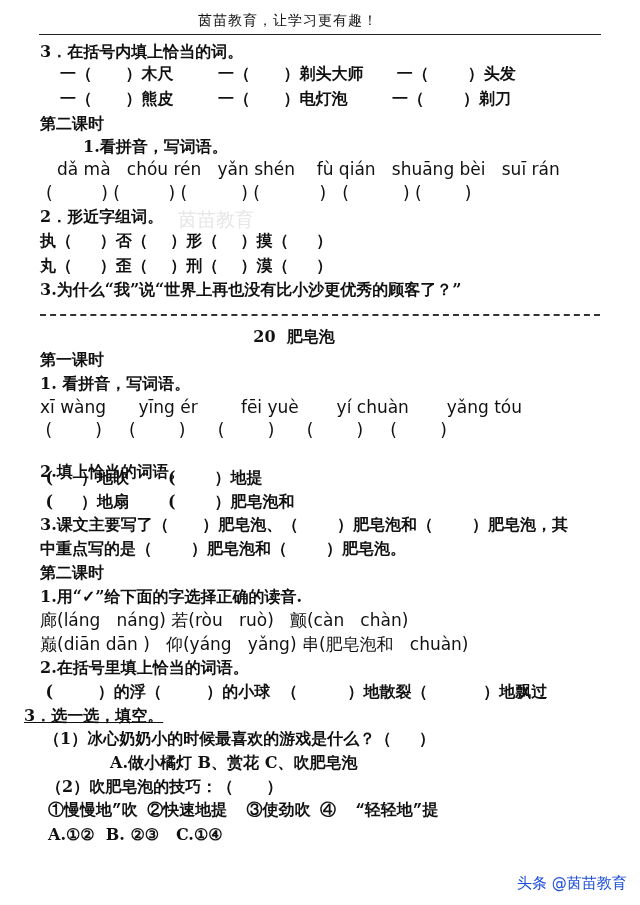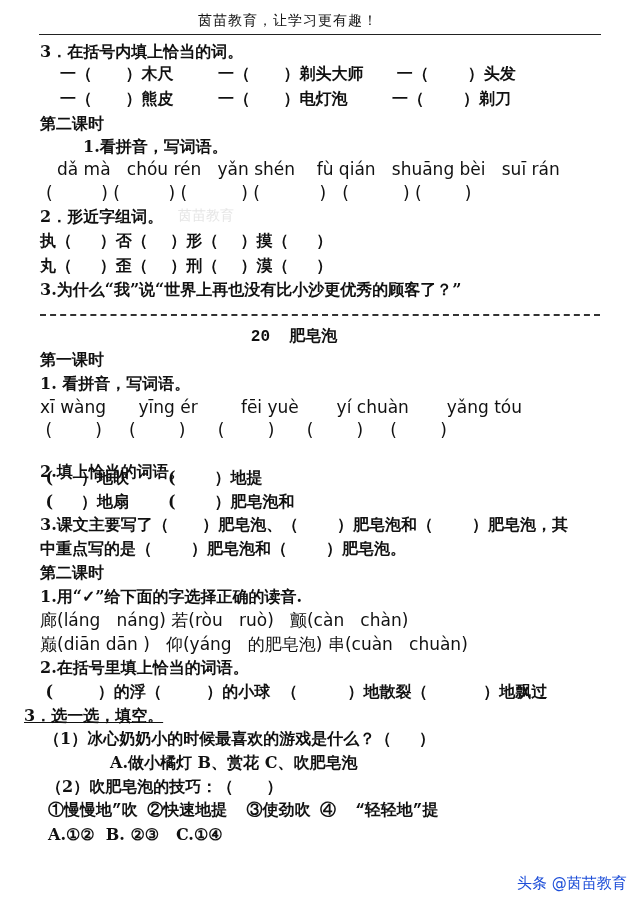--- a/index.html
+++ b/index.html
@@ -4,21 +4,21 @@
   <style>
     html, body { margin:0; padding:0; background:#ffffff; }
     body { width:640px; height:905px; position:relative; overflow:hidden;
            font-family:"DejaVu Serif", "Liberation Serif", serif; color:#111; }
     .line { position:absolute; white-space:pre; font-size:16px; line-height:20px; font-weight:bold; }
     .header-text { position:absolute; top:10px; left:0; width:576px; text-align:center;
                    font-size:14px; font-weight:normal; letter-spacing:1px; }
     .header-rule { position:absolute; top:34px; left:39px; width:562px; height:1px; background:#222; }
     .dash-rule { position:absolute; top:314px; left:40px; width:560px; height:0;
                  border-top:2px dashed #333; }
-    .watermark { position:absolute; top:207px; left:178px; font-size:14px; color:#e6e6e6; font-weight:normal; }
+    .watermark { position:absolute; top:207px; left:178px; font-size:19px; color:#e6e6e6; font-weight:normal; }
     .footer-mark { position:absolute; top:874px; left:517px; font-size:15px; color:#1d4ed8;
                    font-family:"DejaVu Sans", "Liberation Sans", sans-serif; }
     .pinyin { font-family:"DejaVu Sans", "Liberation Sans", sans-serif; font-weight:normal; font-size:17px; }
   </style>
 </head>
 <body>
 
 <div>
   <div class="header-text line">茵苗教育，让学习更有趣！</div>
   <div class="header-rule"></div>
@@ -34,34 +34,34 @@
   <div class="line pinyin" style="top:183px;left:46px;">(         ) (         ) (          ) (           )   (          ) (        )</div>
   <div class="line" style="top:207px;left:40px;">2．形近字组词。</div>
   <div class="watermark">茵苗教育</div>
   <div class="line" style="top:231px;left:40px;">执（     ）否（    ）形（    ）摸（     ）</div>
   <div class="line" style="top:256px;left:40px;">丸（     ）歪（    ）刑（    ）漠（     ）</div>
   <div class="line" style="top:280px;left:40px;">3.为什么“我”说“世界上再也没有比小沙更优秀的顾客了？”</div>
   <div class="dash-rule"></div>
 </div>
 
 <div>
-  <div class="line" style="top:327px;left:0;width:588px;text-align:center;font-family:Liberation Mono, monospace;">20  肥皂泡</div>
+  <div class="line" style="top:327px;left:0;width:588px;text-align:center;">20  肥皂泡</div>
   <div class="line" style="top:350px;left:40px;">第一课时</div>
   <div class="line" style="top:374px;left:40px;">1. 看拼音，写词语。</div>
   <div class="line pinyin" style="top:397px;left:40px;">xī wàng      yīng ér        fēi yuè       yí chuàn       yǎng tóu</div>
   <div class="line pinyin" style="top:420px;left:40px;"> (        )     (        )      (        )      (        )     (        )</div>
   <div class="line" style="top:444px;left:40px;margin-top:18px;">2.填上恰当的词语。</div>
   <div class="line" style="top:468px;left:40px;"> (     ）地吹       (       ）地提</div>
   <div class="line" style="top:492px;left:40px;"> (     ）地扇       (       ）肥皂泡和</div>
   <div class="line" style="top:515px;left:40px;">3.课文主要写了（      ）肥皂泡、（       ）肥皂泡和（       ）肥皂泡，其</div>
   <div class="line" style="top:539px;left:40px;">中重点写的是（       ）肥皂泡和（       ）肥皂泡。</div>
   <div class="line" style="top:563px;left:40px;">第二课时</div>
   <div class="line" style="top:587px;left:40px;">1.用“✓”给下面的字选择正确的读音.</div>
   <div class="line pinyin" style="top:610px;left:40px;">廊(láng   náng) 若(ròu   ruò)   颤(càn   chàn)</div>
-  <div class="line pinyin" style="top:634px;left:40px;">巅(diān dān )   仰(yáng   的肥皂泡) 串(cuàn   chuàn)</div>
+  <div class="line pinyin" style="top:634px;left:40px;">巅(diān dān )   仰(yáng   yǎng) 串(肥皂泡和   chuàn)</div>
   <div class="line" style="top:658px;left:40px;">2.在括号里填上恰当的词语。</div>
   <div class="line" style="top:682px;left:40px;"> (        ）的浮（        ）的小球  （         ）地散裂（          ）地飘过</div>
   <div class="line" style="top:706px;left:24px;text-decoration:underline;">3．选一选，填空。</div>
   <div class="line" style="top:729px;left:44px;">（1）冰心奶奶小的时候最喜欢的游戏是什么？（     ）</div>
   <div class="line" style="top:753px;left:74px;margin-left:36px;">A.做小橘灯 B、赏花 C、吹肥皂泡</div>
   <div class="line" style="top:777px;left:46px;">（2）吹肥皂泡的技巧：（      ）</div>
   <div class="line" style="top:801px;left:48px;font-family:Liberation Mono, monospace;">①慢慢地”吹 ②快速地提  ③使劲吹 ④  “轻轻地”提</div>
   <div class="line" style="top:825px;left:48px;">A.①②  B. ②③   C.①④</div>
 </div>
 

